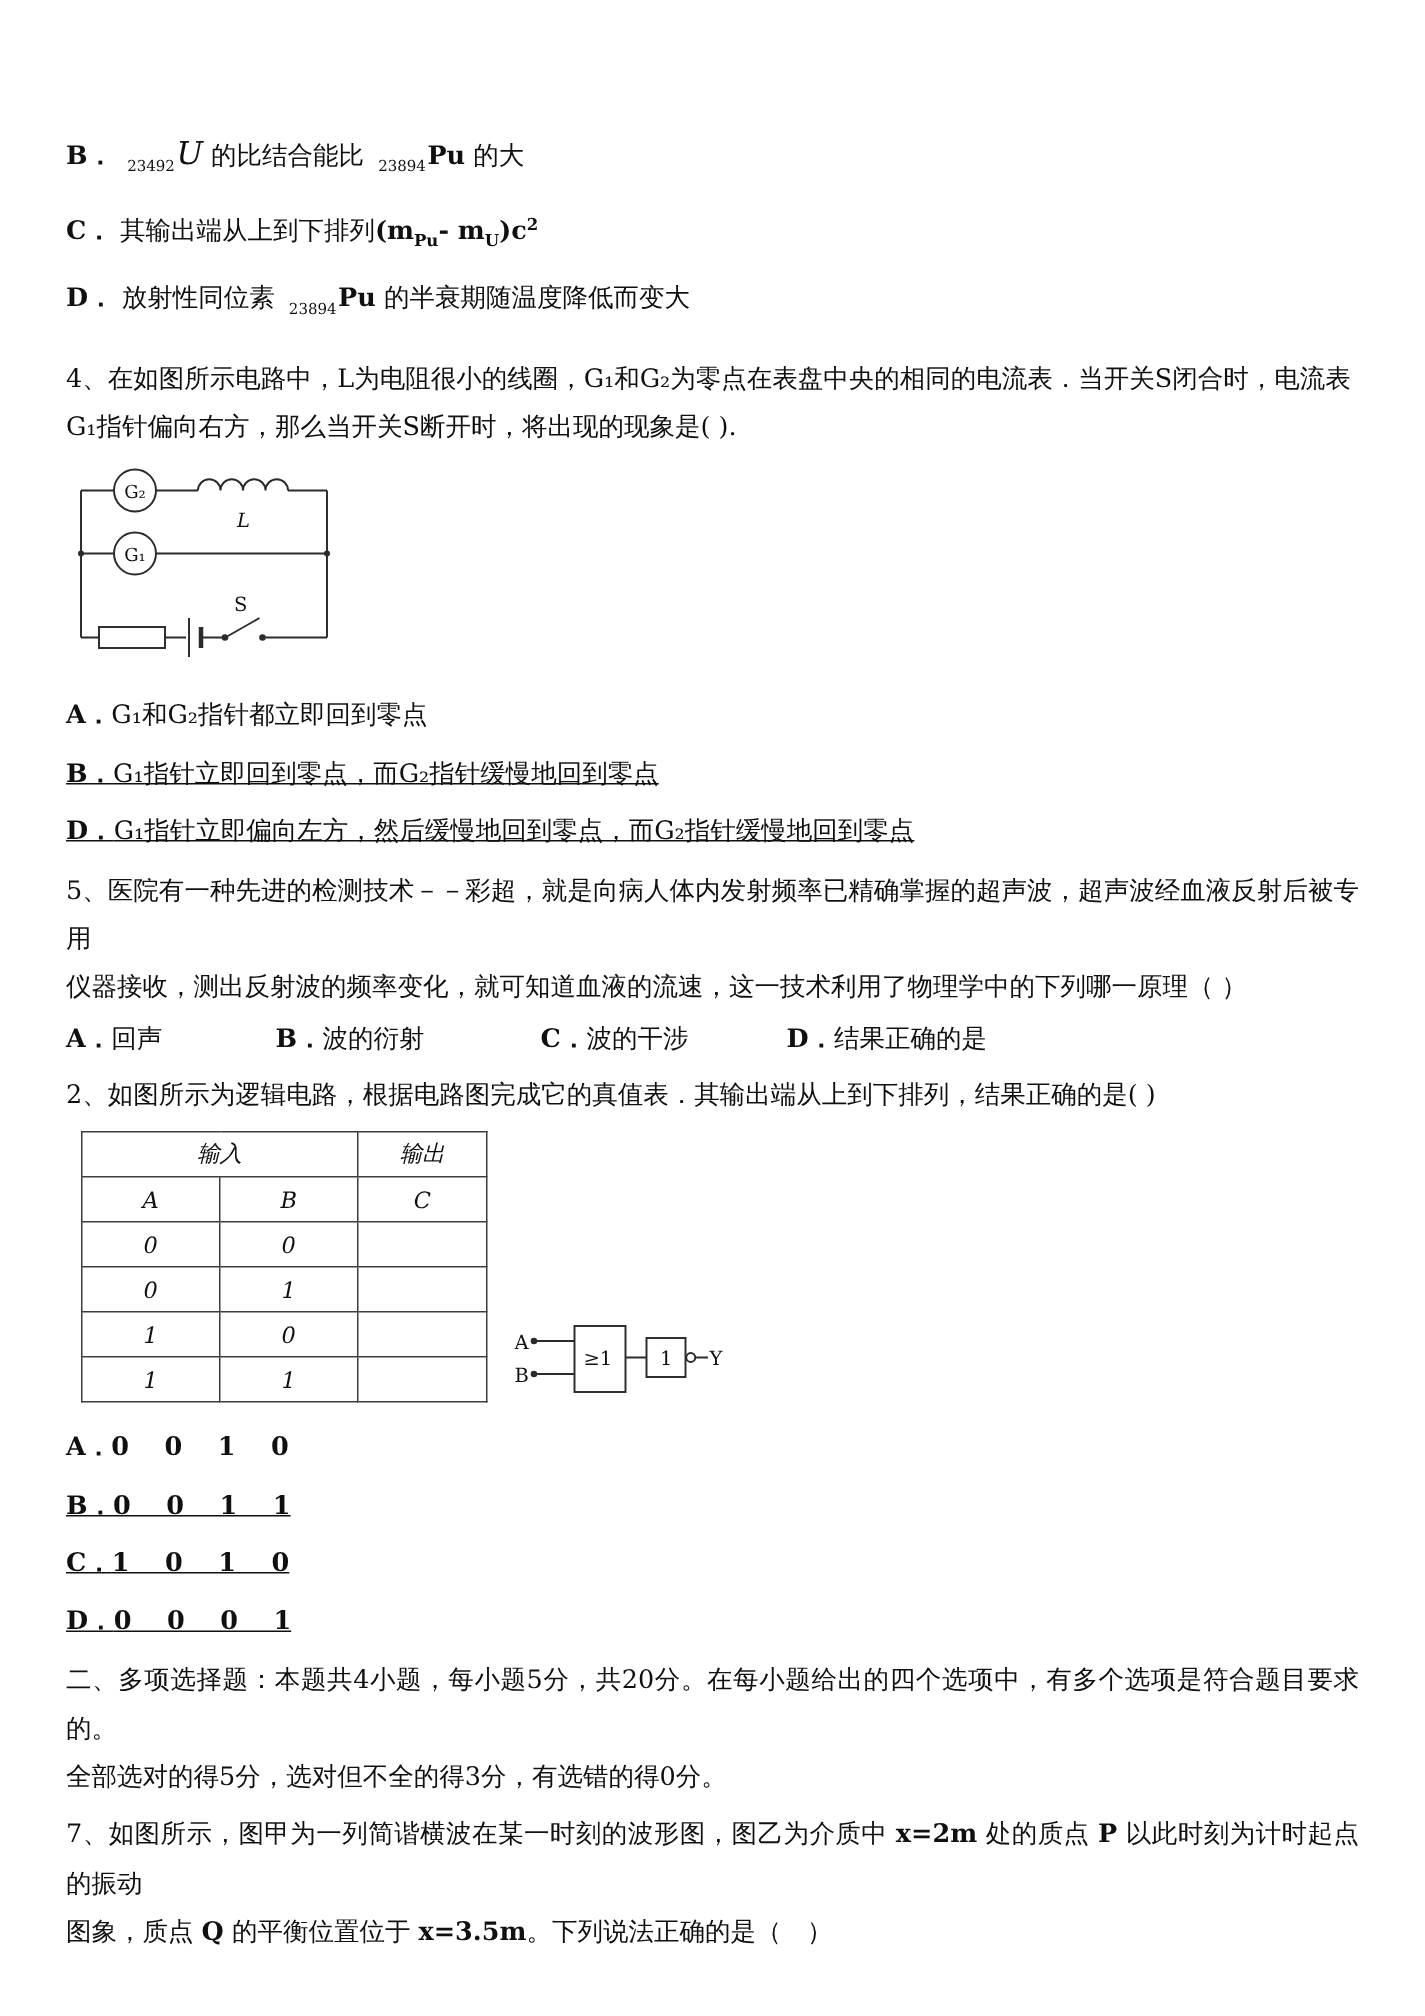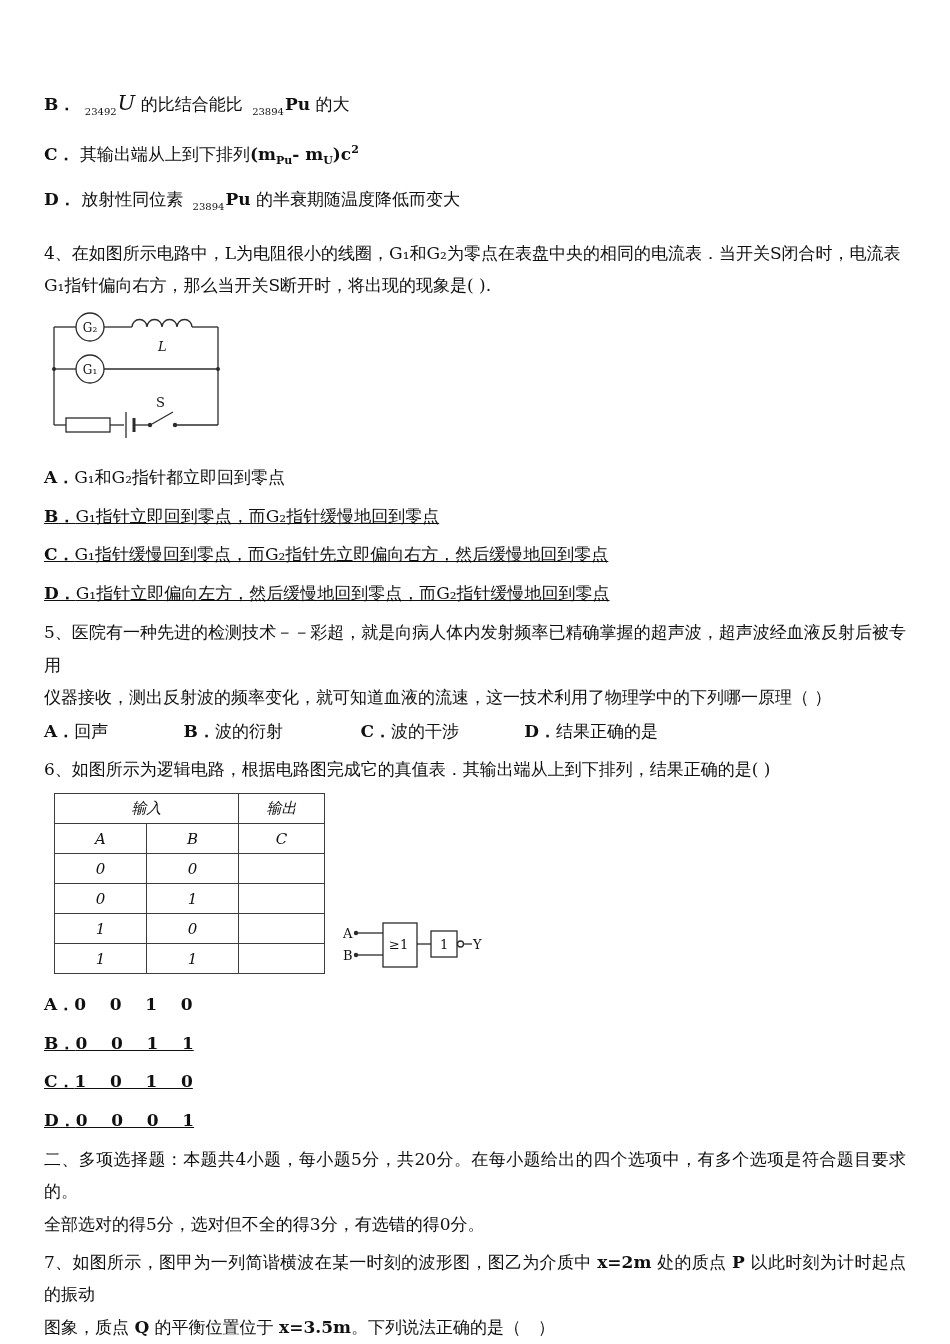--- a/index.html
+++ b/index.html
@@ -108,41 +108,40 @@
         <line class="shape" x1="106" y1="113" x2="127" y2="101"></line>
         <circle class="dot" cx="129" cy="114" r="2.2"></circle>
         <line class="shape" x1="131" y1="114" x2="172" y2="114"></line>
         <text x="110" y="96">S</text>
       </g>
     </svg>
 
     <div style="margin-top:16px">
       <p class="opt"><span class="bold">A．</span><span>G₁和G₂指针都立即回到零点</span></p>
       <p class="opt optgap"><span class="bold">B．</span><span>G₁指针立即回到零点，而G₂指针缓慢地回到零点</span></p>
-      <p class="opt optgap"><span class="bold">C．</span><span>G₁指针缓慢回到零点，而G₂指针先立即偏向右方，然后缓慢地回到零点</span></p>
       <p class="opt optgap"><span class="bold">D．</span><span>G₁指针立即偏向左方，然后缓慢地回到零点，而G₂指针缓慢地回到零点</span></p>
     </div>
   </section>
 
   <section>
     <p class="stemline" style="margin-top:10px">
       <span>5、医院有一种先进的检测技术－－彩超，就是向病人体内发射频率已精确掌握的超声波，超声波经血液反射后被专用</span><br>
       <span>仪器接收，测出反射波的频率变化，就可知道血液的流速，这一技术利用了物理学中的下列哪一原理（        ）</span>
     </p>
     <p class="opt" style="margin-top:6px">
       <span class="q5opt" style="margin-right:70px"><span class="bold">A．</span><span>回声</span></span>
       <span class="q5opt" style="margin-right:72px"><span class="bold">B．</span><span>波的衍射</span></span>
       <span class="q5opt" style="margin-right:60px"><span class="bold">C．</span><span>波的干涉</span></span>
       <span class="q5opt"><span class="bold">D．</span><span>结果正确的是</span></span>
     </p>
   </section>
 
   <section>
     <p class="stemline" style="margin-top:8px">
-      <span>6、如图所示为逻辑电路，根据电路图完成它的真值表．其输出端从上到下排列，结果正确的是(      )</span>
+      <span>2、如图所示为逻辑电路，根据电路图完成它的真值表．其输出端从上到下排列，结果正确的是(      )</span>
     </p>
 
     <div class="figrow" style="margin-top:8px;margin-left:10px">
       <table class="truth">
         <colgroup>
             <col style="width:92px">
             <col style="width:92px">
             <col style="width:86px">
           </colgroup>
         <tbody>

